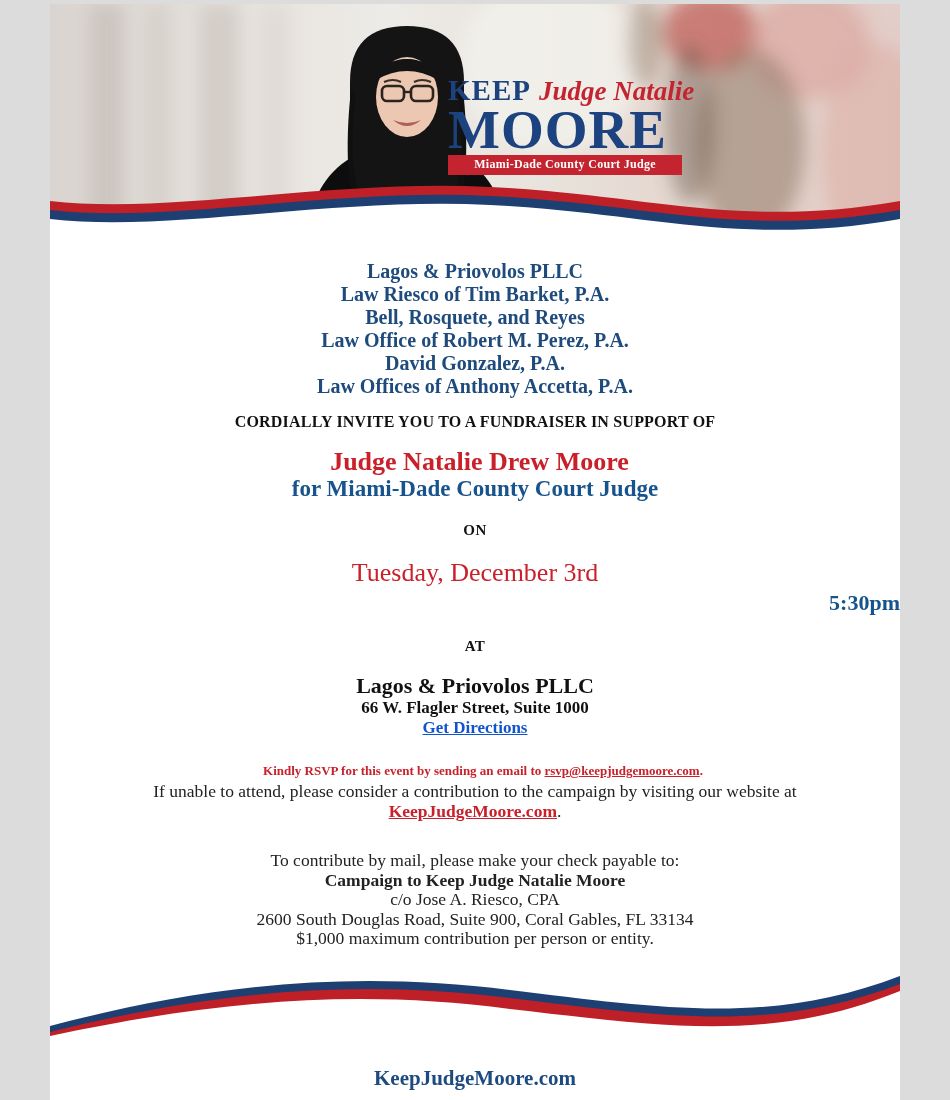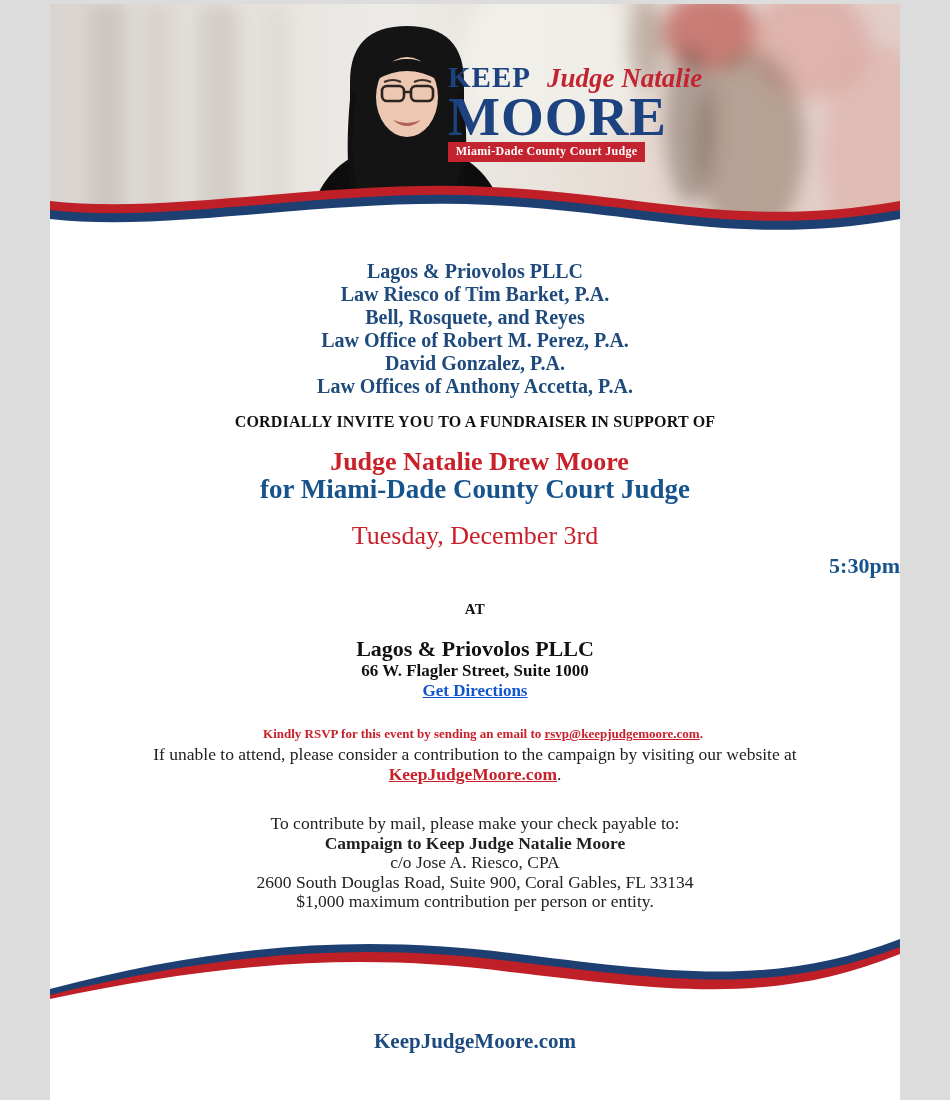--- a/index.html
+++ b/index.html
@@ -13,36 +13,36 @@
   .card {
     width:850px; min-height:1096px; margin:0 auto;
     background:#ffffff; position:relative;
   }
 
   
   .header { position:relative; width:850px; height:245px; overflow:hidden;
     background:linear-gradient(90deg,#d9d4cf 0%,#e7e3df 22%,#edebe7 40%,#e8e3dc 58%,#e3d2ca 80%,#e3cdc8 100%); }
   .header-bg { position:absolute; inset:0; }
   .judge-svg { position:absolute; left:0; top:0; }
-  .logo { position:absolute; left:398px; top:57px; width:244px; text-align:left; }
+  .logo { position:absolute; left:398px; top:70px; width:244px; text-align:left; }
   .logo-top { display:flex; align-items:baseline; white-space:nowrap; }
   .logo-keep { color:#1c4380; font-weight:bold; font-size:29px; letter-spacing:1px; }
-  .logo-script { color:#c32430; font-style:italic; font-size:27px; font-weight:bold; margin-left:16px; }
+  .logo-script { color:#c32430; font-style:italic; font-size:27px; font-weight:bold; margin-left:8px; }
   .logo-surname { color:#1c4380; font-weight:bold; font-size:55px; line-height:0.82; letter-spacing:1px; }
   .logo-bar { background:#c32430; color:#ffffff; font-weight:bold; font-size:12px;
-    text-align:center; padding:2px 0 3px; margin-top:3px; width:197px; letter-spacing:.3px; }
+    text-align:center; padding:2px 0 3px; margin-top:3px; width:234px; letter-spacing:.3px; }
   .wave-top { position:absolute; left:0; bottom:0; display:block; }
 
   
   .content { text-align:center; color:#1f1f1f; }
   .hosts { margin-top:11px; }
   .host-line { color:#1e4b7c; font-weight:bold; font-size:20px; line-height:23px; }
   .invite { margin-top:15px; font-weight:bold; font-size:16px; letter-spacing:.2px; color:#111; }
   .candidate-name { margin-top:17px; color:#c9202a; font-weight:bold; font-size:26px; line-height:28px;padding-left:9px; }
-  .candidate-office { color:#17538c; font-weight:bold; font-size:27px; line-height:26px; }
+  .candidate-office { color:#17538c; font-weight:bold; font-size:23px; line-height:26px; }
   .small-caps-label { margin-top:20px; font-weight:bold; font-size:15px; letter-spacing:.5px; color:#111; }
   .event-date { margin-top:19px; color:#c9202a; font-weight:normal; font-size:26px; line-height:30px; }
   .event-time { color:#17538c; font-weight:bold; font-size:22px; line-height:30px;text-align:right; }
   .venue-name { margin-top:19px; font-weight:bold; font-size:22px; line-height:24px; color:#111; }
   .venue-addr { font-weight:bold; font-size:17px; line-height:20px; color:#111;text-align:center; }
   .directions a, .link { cursor:pointer; }
   .directions { font-weight:bold; font-size:17px; line-height:20px; }
   .directions .link { color:#1155cc; text-decoration:underline; }
   .rsvp { margin-top:23px; font-weight:bold; font-size:13px; line-height:20px; color:#c9202a;padding-left:16px; }
   .rsvp .link { color:#c9202a; text-decoration:underline; }
@@ -126,20 +126,21 @@
         <div class="host-line">Law Office of Robert M. Perez, P.A.</div>
         <div class="host-line">David Gonzalez, P.A.</div>
         <div class="host-line">Law Offices of Anthony Accetta, P.A.</div>
       </div>
 
       <div class="invite">CORDIALLY INVITE YOU TO A FUNDRAISER IN SUPPORT OF</div>
 
       <div class="candidate-name">Judge Natalie Drew Moore</div>
       <div class="candidate-office">for Miami-Dade County Court Judge</div>
 
+      <div class="small-caps-label">ON</div>
 
       <div class="event-date">Tuesday, December 3rd</div>
       <div class="event-time">5:30pm</div>
 
       <div class="small-caps-label">AT</div>
 
       <div class="venue-name" style="margin-top:19px;">Lagos &amp; Priovolos PLLC</div>
       <div class="venue-addr">66 W. Flagler Street, Suite 1000</div>
       <div class="directions">
         <a class="link">Get Directions</a>

